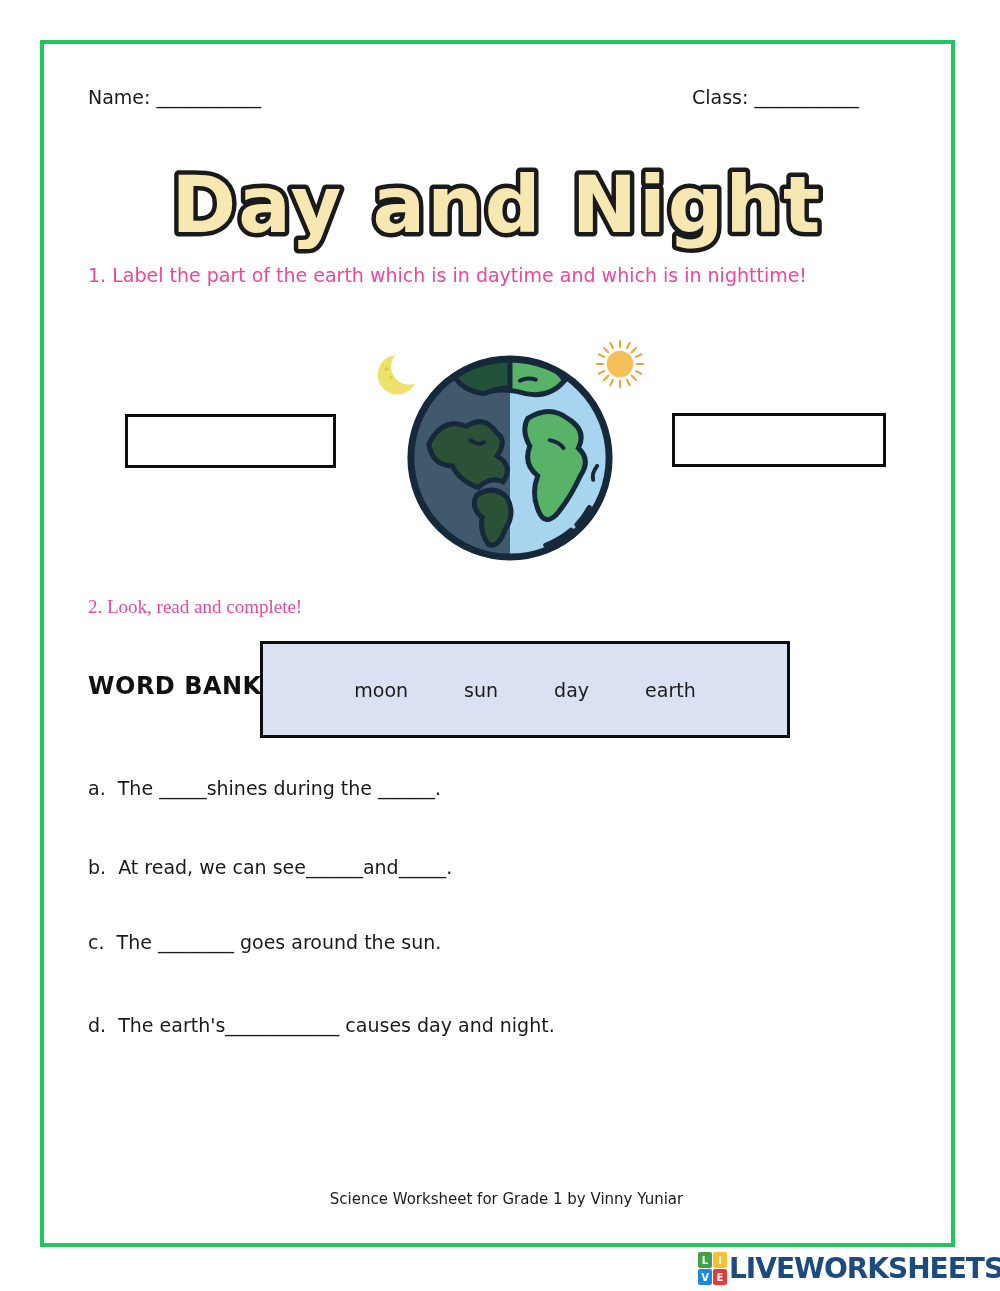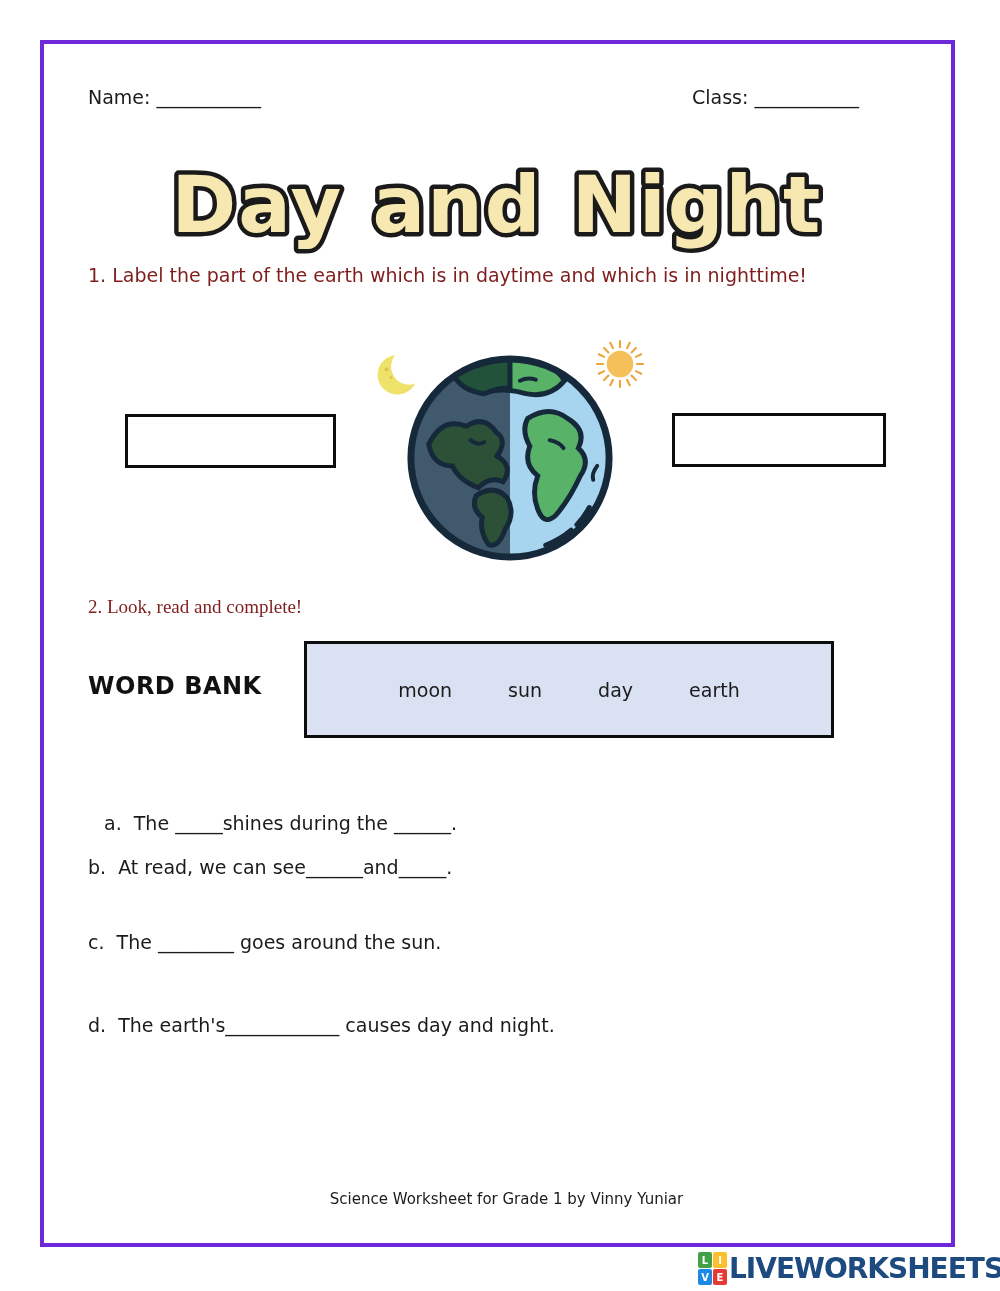--- a/index.html
+++ b/index.html
@@ -1,34 +1,34 @@
 <!DOCTYPE html>
 <html><head>
 <meta charset="utf-8">
 <style>
   * { margin: 0; padding: 0; box-sizing: border-box; }
   html, body { width: 1000px; height: 1291px; background: #ffffff; overflow: hidden; }
   body { font-family: "DejaVu Sans", "Liberation Sans", sans-serif; color: #151515; position: relative; }
 
   .page {
     position: absolute; left: 40px; top: 40px; width: 915px; height: 1207px;
-    border: 4px solid #6d28d9; background: #ffffff;
+    border: 4px solid #22c55e; background: #ffffff;
   }
 
   
   .hdr-line { position: absolute; top: 42px; font-size: 19px; color: #1b1b1b; white-space: pre; }
   .hdr-name { left: 44px; }
   .hdr-class { left: 648px; }
 
   
   .title-svg { position: absolute; left: 0; top: 92px; width: 907px; height: 130px; }
   .title-svg text { font-family: "DejaVu Sans", sans-serif; font-weight: bold; letter-spacing: 2px; }
 
   
-  .q-text { position: absolute; left: 44px; font-size: 19px; color: #7f1d1d; white-space: pre-wrap; }
+  .q-text { position: absolute; left: 44px; font-size: 19px; color: #ec4899; white-space: pre-wrap; }
   .q1 { top: 220px; width: 830px; }
   .q2 { top: 552px; font-family: Liberation Serif, serif; }
 
   
   .moon-icon  { position: absolute; left: 330px; top: 300px; width: 54px; height: 58px; }
   .earth-icon { position: absolute; left: 357px; top: 304px; width: 218px; height: 220px; }
   .sun-icon   { position: absolute; left: 545px; top: 288px; width: 62px; height: 64px; }
 
   .answer-box {
     position: absolute; height: 54px; background: #ffffff;
@@ -36,30 +36,30 @@
     font-size: 18px; padding: 14px 10px;
   }
   .answer-box.left  { left: 81px;  top: 370px; width: 211px; }
   .answer-box.right { left: 628px; top: 369px; width: 214px; }
 
   
   .wb-label { position: absolute; left: 44px; top: 628px; font-size: 24px; font-weight: bold; letter-spacing: 0.5px; color: #111; }
   .wb-box {
     position: absolute; left: 216px; top: 597px; width: 530px; height: 97px;
     border: 3px solid #0d0d0d; background: #d9e1f2;
-    display: flex; flex-direction: column; justify-content: center; gap: 16px; padding: 6px 0; margin-left: 44px;
+    display: flex; flex-direction: column; justify-content: center; gap: 16px; padding: 6px 0;
   }
   .wb-row { display: flex; justify-content: center; }
   .wb-row.r1 { gap: 56px; }
   .wb-row.r2 { gap: 50px; }
   .wb-word { font-size: 19px; color: #1b1b1b; }
 
   
   .sentence { position: absolute; left: 44px; font-size: 19px; color: #1b1b1b; white-space: pre-wrap; }
-  .s-a { top: 768px; margin-left: 16px; }
+  .s-a { top: 733px; }
   .s-b { top: 812px; }
   .s-c { top: 887px; }
   .s-d { top: 970px; }
   .s-e { top: 1052px; }
 
   
   .credit { position: absolute; left: 9px; top: 1146px; width: 907px; text-align: center; font-size: 15px; color: #1b1b1b; }
 
   
   .brand { position: absolute; left: 698px; top: 1252px; display: flex; align-items: center; gap: 2px; cursor: pointer; }

